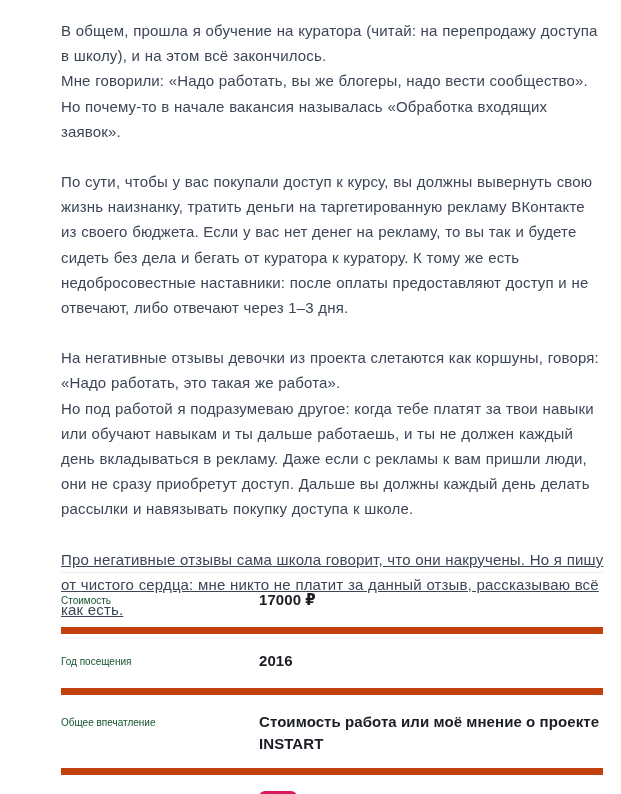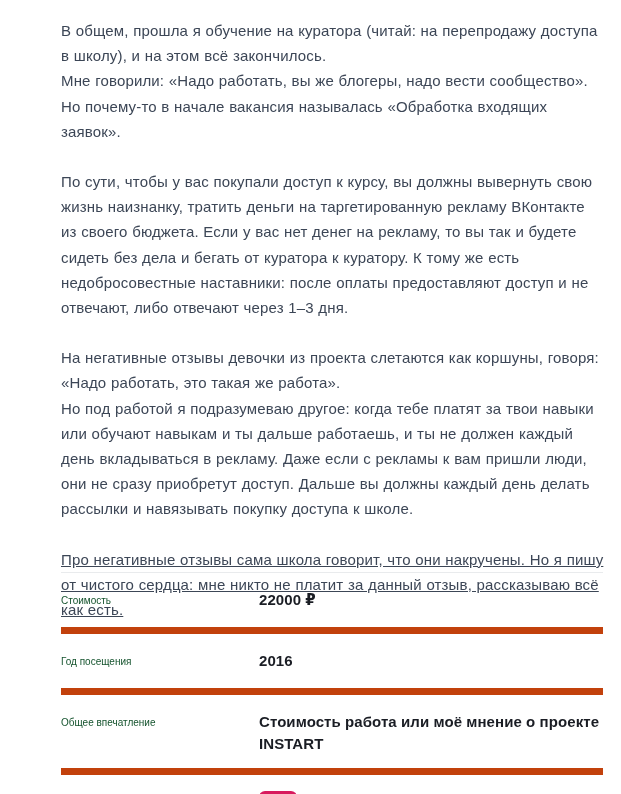--- a/index.html
+++ b/index.html
@@ -105,21 +105,21 @@
     <p class="para">В общем, прошла я обучение на куратора (читай: на перепродажу доступа в школу), и на этом всё закончилось.<br>Мне говорили: «Надо работать, вы же блогеры, надо вести сообщество». Но почему-то в начале вакансия называлась «Обработка входящих заявок».</p>
     <p class="para">По сути, чтобы у вас покупали доступ к курсу, вы должны вывернуть свою жизнь наизнанку, тратить деньги на таргетированную рекламу ВКонтакте из своего бюджета. Если у вас нет денег на рекламу, то вы так и будете сидеть без дела и бегать от куратора к куратору. К тому же есть недобросовестные наставники: после оплаты предоставляют доступ и не отвечают, либо отвечают через 1–3 дня.</p>
     <p class="para">На негативные отзывы девочки из проекта слетаются как коршуны, говоря: «Надо работать, это такая же работа».<br>Но под работой я подразумеваю другое: когда тебе платят за твои навыки или обучают навыкам и ты дальше работаешь, и ты не должен каждый день вкладываться в рекламу. Даже если с рекламы к вам пришли люди, они не сразу приобретут доступ. Дальше вы должны каждый день делать рассылки и навязывать покупку доступа к школе.</p>
     <p class="para">Про негативные отзывы сама школа говорит, что они накручены. Но я пишу от чистого сердца: мне никто не платит за данный отзыв, рассказываю всё как есть.</p>
   </div>
 
   <div class="meta-table">
 
     <div class="meta-row first">
       <div class="meta-label">Стоимость</div>
-      <div class="meta-value">22000 ₽</div>
+      <div class="meta-value">17000 ₽</div>
     </div>
 
     <div class="meta-row">
       <div class="meta-label">Год посещения</div>
       <div class="meta-value">2016</div>
     </div>
 
     <div class="meta-row">
       <div class="meta-label">Общее впечатление</div>
       <div class="meta-value">Стоимость работа или моё мнение о проекте INSTART</div>

